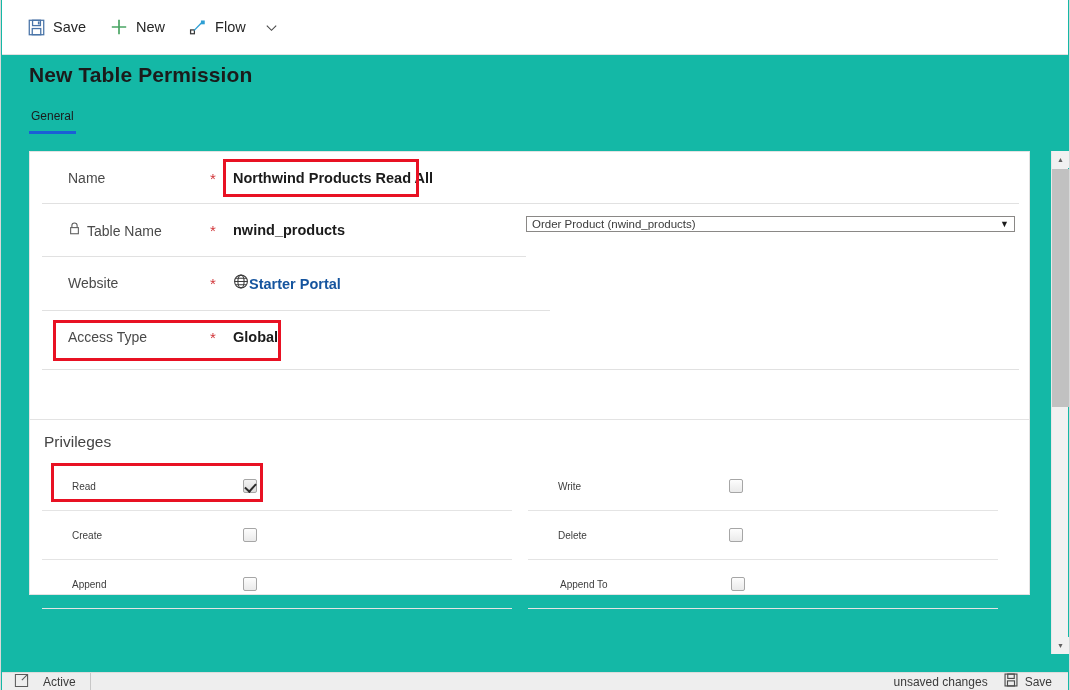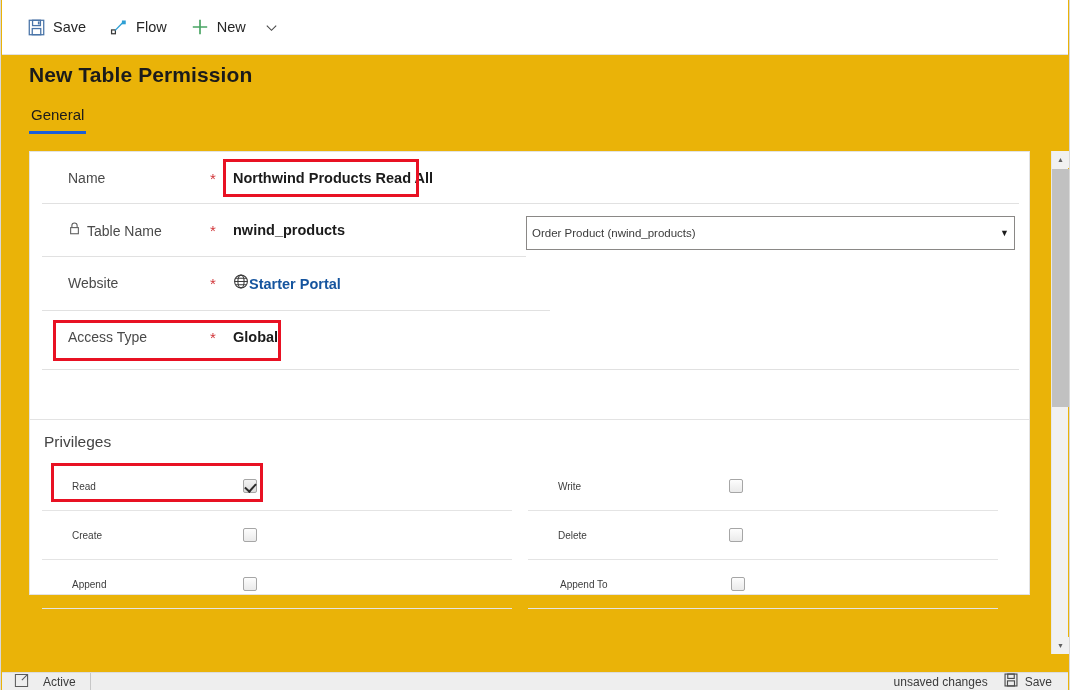--- a/index.html
+++ b/index.html
@@ -6,21 +6,21 @@
   html, body {
     margin: 0; padding: 0;
     width: 1070px; height: 690px;
     background: #ffffff;
     font-family: "Liberation Sans", sans-serif;
     overflow: hidden;
   }
   #app {
     position: relative;
     width: 1070px; height: 690px;
-    background: #eab308;
+    background: #14b8a6;
     border-left: 1px solid #d9d9d9;
     border-right: 1px solid #d9d9d9;
   }
 
   
   .cmdbar {
     position: absolute; left: 1px; top: 0; right: 1px; height: 55px;
     background: #ffffff;
     border-bottom: 1px solid #e1e1e1;
     display: flex; align-items: center;
@@ -41,21 +41,21 @@
     font-size: 21px; font-weight: 600; color: #1b1b1b;
     letter-spacing: .1px;
   }
 
   
   .tabstrip {
     position: absolute; left: 28px; top: 106px;
   }
   .tab {
     display: inline-block;
-    font-size: 15px; color: #1b1b1b;
+    font-size: 12px; color: #1b1b1b;
     padding: 0 2px 8px 2px;
     cursor: pointer;
   }
   .tab.active { border-bottom: 3px solid #1a5fd6; }
 
   
   .card {
     position: absolute;
     background: #ffffff;
     border: 1px solid #e3e3e3;
@@ -82,21 +82,21 @@
   .fvalue {
     position: absolute; left: 203px; top: 50%; transform: translateY(-50%);
     font-size: 14.5px; color: #1b1b1b; font-weight: 600; white-space: nowrap;
   }
   .fvalue.link { color: #15549e; display: flex; align-items: center; }
   .rule { position: absolute; height: 1px; background: #e1e1e1; left: 12px; }
 
   
   .lookup {
     position: absolute; left: 525px; top: 216px;
-    width: 489px; height: 34px;
+    width: 489px; height: 16px;
     border: 1px solid #8a8886; background: #ffffff;
     display: flex; align-items: center;
     font-size: 11.5px; color: #3b3b3b;
     padding-left: 5px;
   }
   .lookup .caret {
     position: absolute; right: 5px; top: 50%; transform: translateY(-50%);
     font-size: 9px; color: #1b1b1b;
   }
 
@@ -175,35 +175,35 @@
           <rect x="4" y="9" width="8" height="5.8" fill="none" stroke="#4a74a8" stroke-width="1.2"></rect>
         </svg>
       </span>
       <span>Save</span>
     </div>
 
 
     <div class="cmd">
       <span class="glyph">
         <svg width="18" height="18" viewBox="0 0 16 16">
+          <path d="M8 1.6 V14.4 M1.6 8 H14.4" stroke="#4aa564" stroke-width="1.5"></path>
+        </svg>
+      </span>
+      <span>New</span>
+    </div>
+
+    <div class="cmd">
+      <span class="glyph">
+        <svg width="18" height="18" viewBox="0 0 16 16">
           <rect x="1.4" y="10.6" width="3.4" height="3.4" fill="none" stroke="#3a3a3a" stroke-width="1.1"></rect>
           <rect x="10.6" y="2.2" width="3.4" height="3.4" fill="#2e9fd4"></rect>
           <path d="M4.6 11 L11.2 4.2" stroke="#2e9fd4" stroke-width="1.2"></path>
         </svg>
       </span>
       <span>Flow</span>
-    </div>
-
-    <div class="cmd">
-      <span class="glyph">
-        <svg width="18" height="18" viewBox="0 0 16 16">
-          <path d="M8 1.6 V14.4 M1.6 8 H14.4" stroke="#4aa564" stroke-width="1.5"></path>
-        </svg>
-      </span>
-      <span>New</span>
     </div>
 
     <div class="cmd cmd-caret">
       <span class="glyph">
         <svg width="15" height="15" viewBox="0 0 16 16">
           <path d="M3 6 L8 11 L13 6" fill="none" stroke="#4a4a4a" stroke-width="1.2"></path>
         </svg>
       </span>
     </div>
   </div>

